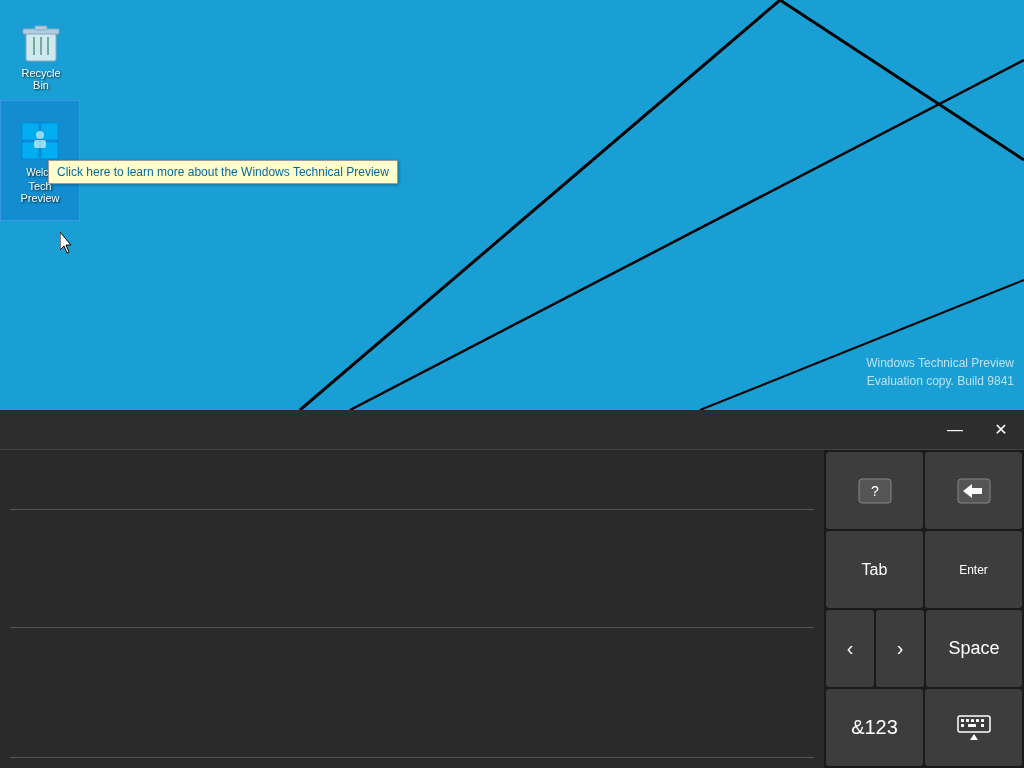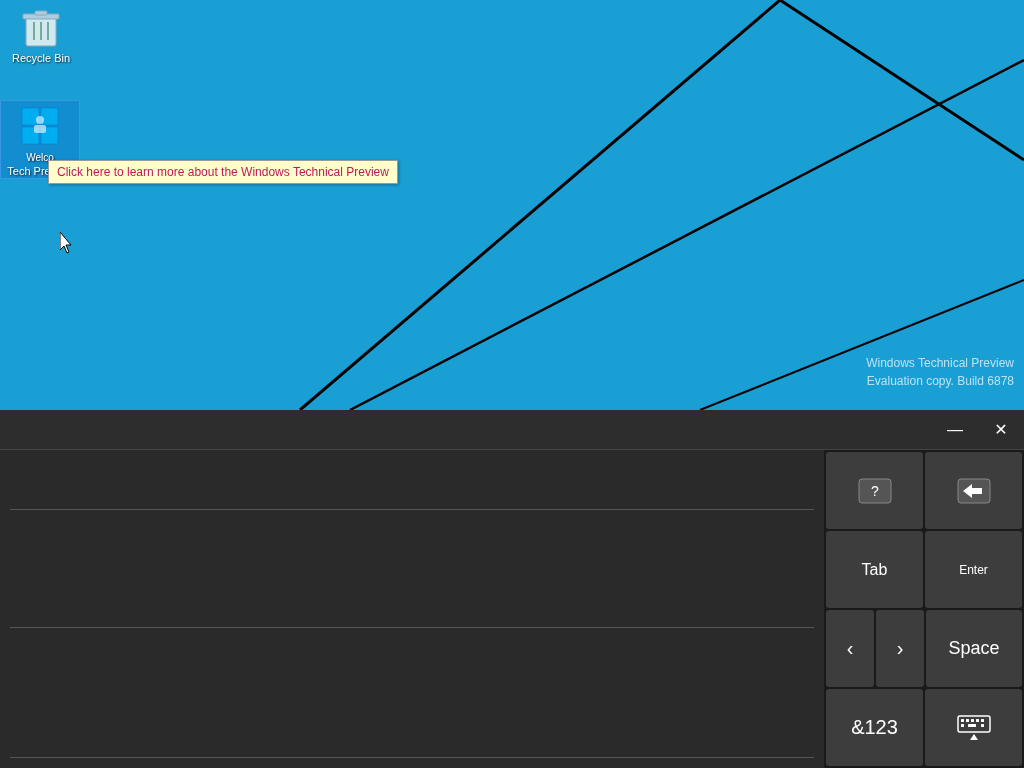--- a/index.html
+++ b/index.html
@@ -29,21 +29,21 @@
     }
 
     
     .desktop-icon {
       position: absolute;
       display: flex;
       flex-direction: column;
       align-items: center;
       width: 80px;
       cursor: pointer;
-      padding: 1px;
+      padding: 16px;
     }
 
     .icon-image {
       width: 48px;
       height: 48px;
       display: flex;
       align-items: center;
       justify-content: center;
     }
 
@@ -59,21 +59,21 @@
 
     
     #tooltip {
       position: absolute;
       top: 160px;
       left: 48px;
       background: #ffffcc;
       border: 1px solid #999;
       padding: 4px 8px;
       font-size: 12px;
-      color: #be185d;
+      color: #0369a1;
       white-space: nowrap;
       z-index: 100;
       box-shadow: 1px 1px 3px rgba(0,0,0,0.3);
     }
 
     
     #watermark {
       position: absolute;
       right: 10px;
       bottom: 20px;
@@ -250,21 +250,21 @@
   </div>
 
   <div id="cursor">
     <svg width="14" height="22" viewBox="0 0 14 22" xmlns="http://www.w3.org/2000/svg">
       <polygon points="0,0 0,18 4,14 7,21 9,20 6,13 11,13" fill="white" stroke="black" stroke-width="1"></polygon>
     </svg>
   </div>
 
   <div id="watermark">
     <div>Windows Technical Preview</div>
-    <div>Evaluation copy. Build 6878</div>
+    <div>Evaluation copy. Build 9841</div>
   </div>
 </div>
 
 <div id="keyboard-panel">
 
   <div id="keyboard-titlebar">
     <div class="titlebar-btn">
       <span>—</span>
     </div>
     <div class="titlebar-btn close">

